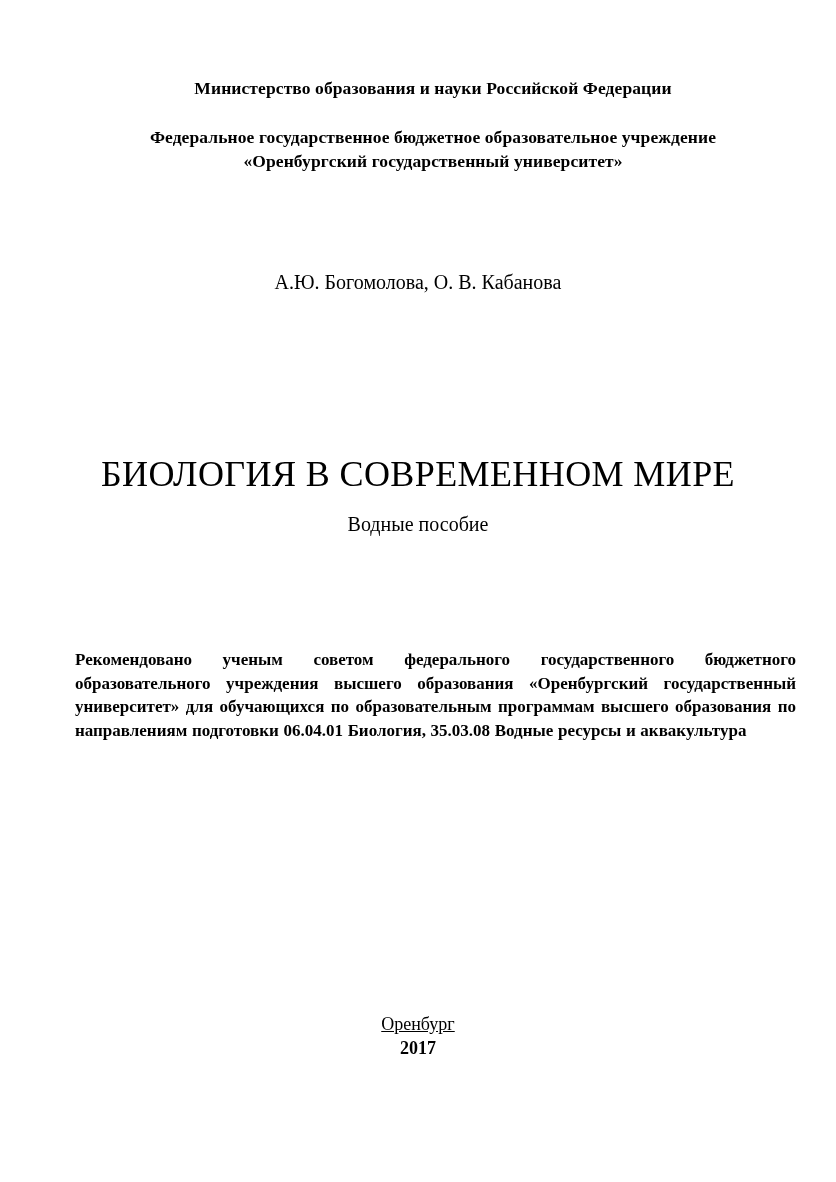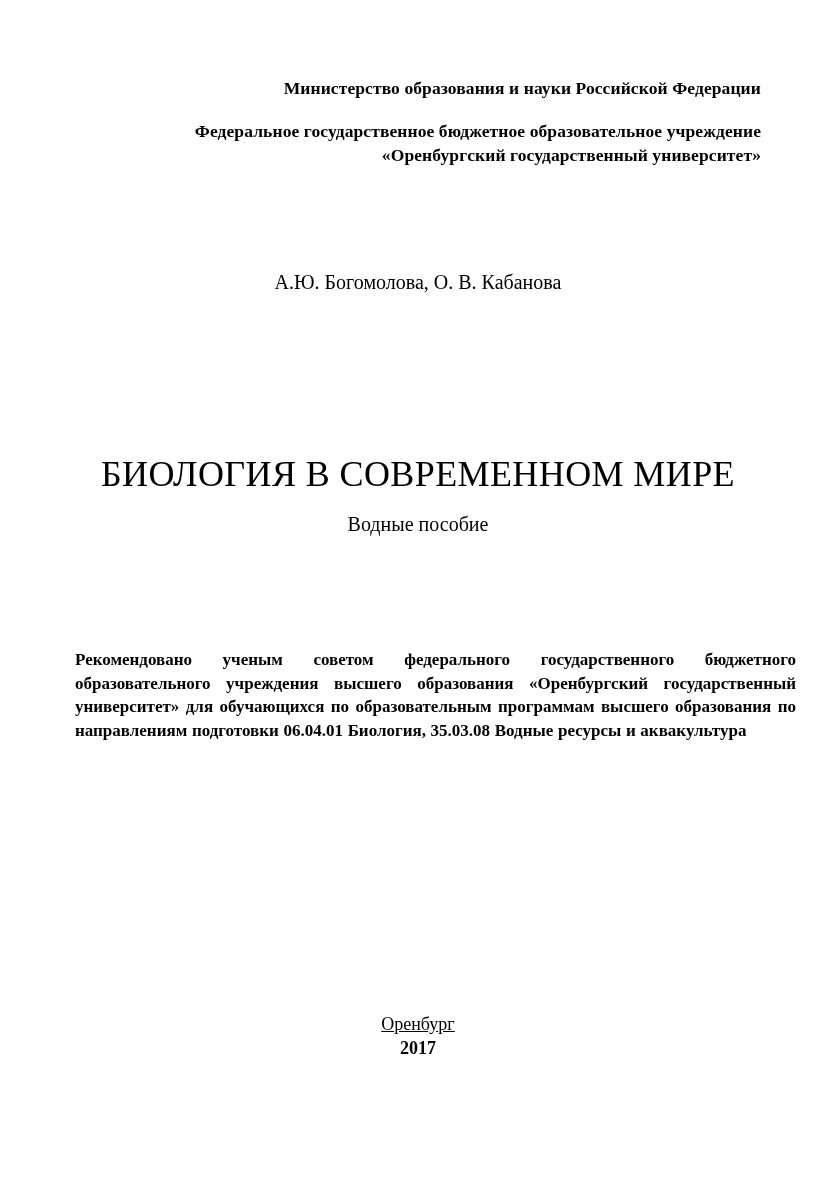--- a/index.html
+++ b/index.html
@@ -20,33 +20,33 @@
 
   .page {
     position: absolute;
     inset: 0;
     background: #ffffff;
   }
 
   
   .masthead {
     position: absolute;
-    left: 75px;
+    left: 90px;
     top: 76px;
     width: 686px;
-    text-align: right;
+    text-align: center;
   }
   .ministry-line {
     font-size: 17.5px;
     font-weight: bold;
     line-height: 24px;
     letter-spacing: 0.1px;
   }
   .institution-block {
-    margin-top: 19px;
+    margin-top: 25px;
   }
   .institution-line {
     font-size: 17.5px;
     font-weight: bold;
     line-height: 24px;
     letter-spacing: 0.1px;
   }
 
   
   .authors {

